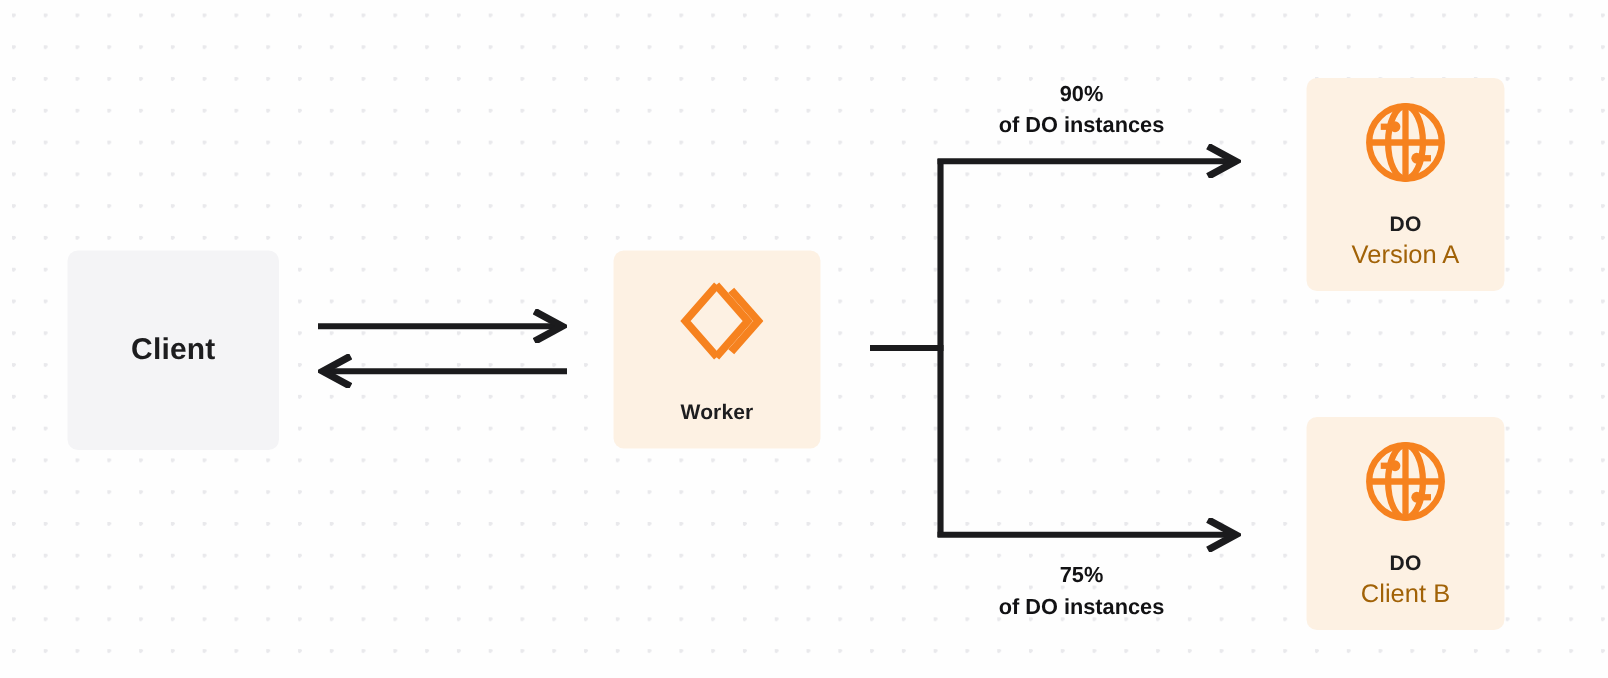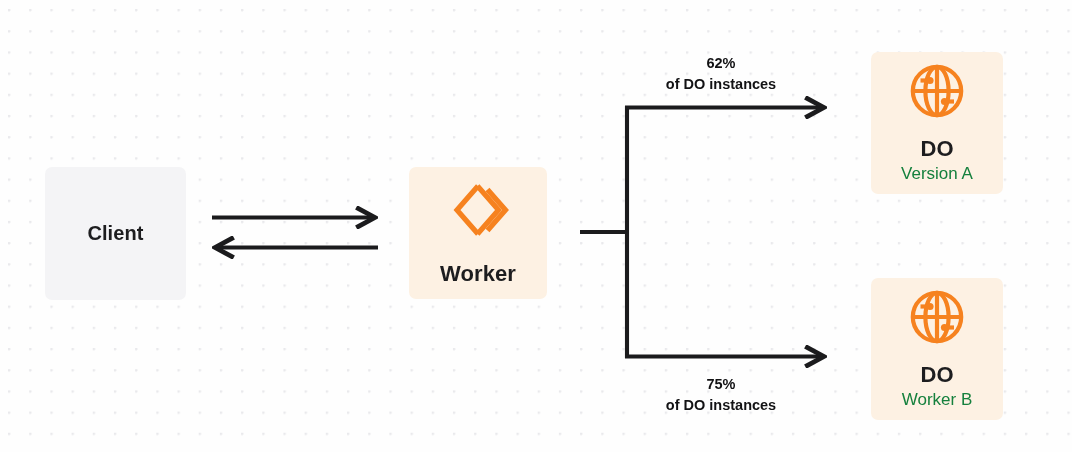--- a/index.html
+++ b/index.html
@@ -61,35 +61,35 @@
 
   .node-do-b {
     left: 871px;
     top: 278px;
     width: 132px;
     height: 142px;
     background: #fdf1e3;
   }
 
   .node-title {
-    font-size: 22px;
+    font-size: 14px;
     font-weight: bold;
     color: #1d1d1f;
     letter-spacing: 0.1px;
     line-height: 1.15;
   }
 
   .node-title-client {
     font-size: 20px;
   }
 
   .node-subtitle {
     font-size: 17px;
     font-weight: normal;
-    color: #15803d;
+    color: #a16207;
     margin-top: 3px;
     line-height: 1.15;
   }
 
   .node-icon {
     display: block;
     margin-bottom: 12px;
   }
 
   .node-icon-worker {
@@ -202,25 +202,25 @@
         <ellipse cx="29" cy="29" rx="11.6" ry="24.2" fill="none" stroke="#F6821F" stroke-width="4.2"></ellipse>
         <line x1="29" y1="4.8" x2="29" y2="53.2" stroke="#F6821F" stroke-width="4.2"></line>
         <line x1="6.0" y1="29" x2="52.0" y2="29" stroke="#F6821F" stroke-width="4.2"></line>
         <line x1="12.5" y1="18.5" x2="22.0" y2="18.5" stroke="#F6821F" stroke-width="4.2"></line>
         <line x1="36.5" y1="39.5" x2="46.0" y2="39.5" stroke="#F6821F" stroke-width="4.2"></line>
         <circle cx="22.0" cy="18.5" r="3.6" fill="#F6821F"></circle>
         <circle cx="36.5" cy="39.5" r="3.6" fill="#F6821F"></circle>
       </svg>
     </span>
     <span class="node-title">DO</span>
-    <span class="node-subtitle">Worker B</span>
+    <span class="node-subtitle">Client B</span>
   </div>
 
   <div class="flow-label flow-label-top">
-    <span class="pct">62%</span>
+    <span class="pct">90%</span>
     <span class="sub">of DO instances</span>
   </div>
 
   <div class="flow-label flow-label-bottom">
     <span class="pct">75%</span>
     <span class="sub">of DO instances</span>
   </div>
 
 </div>
 

